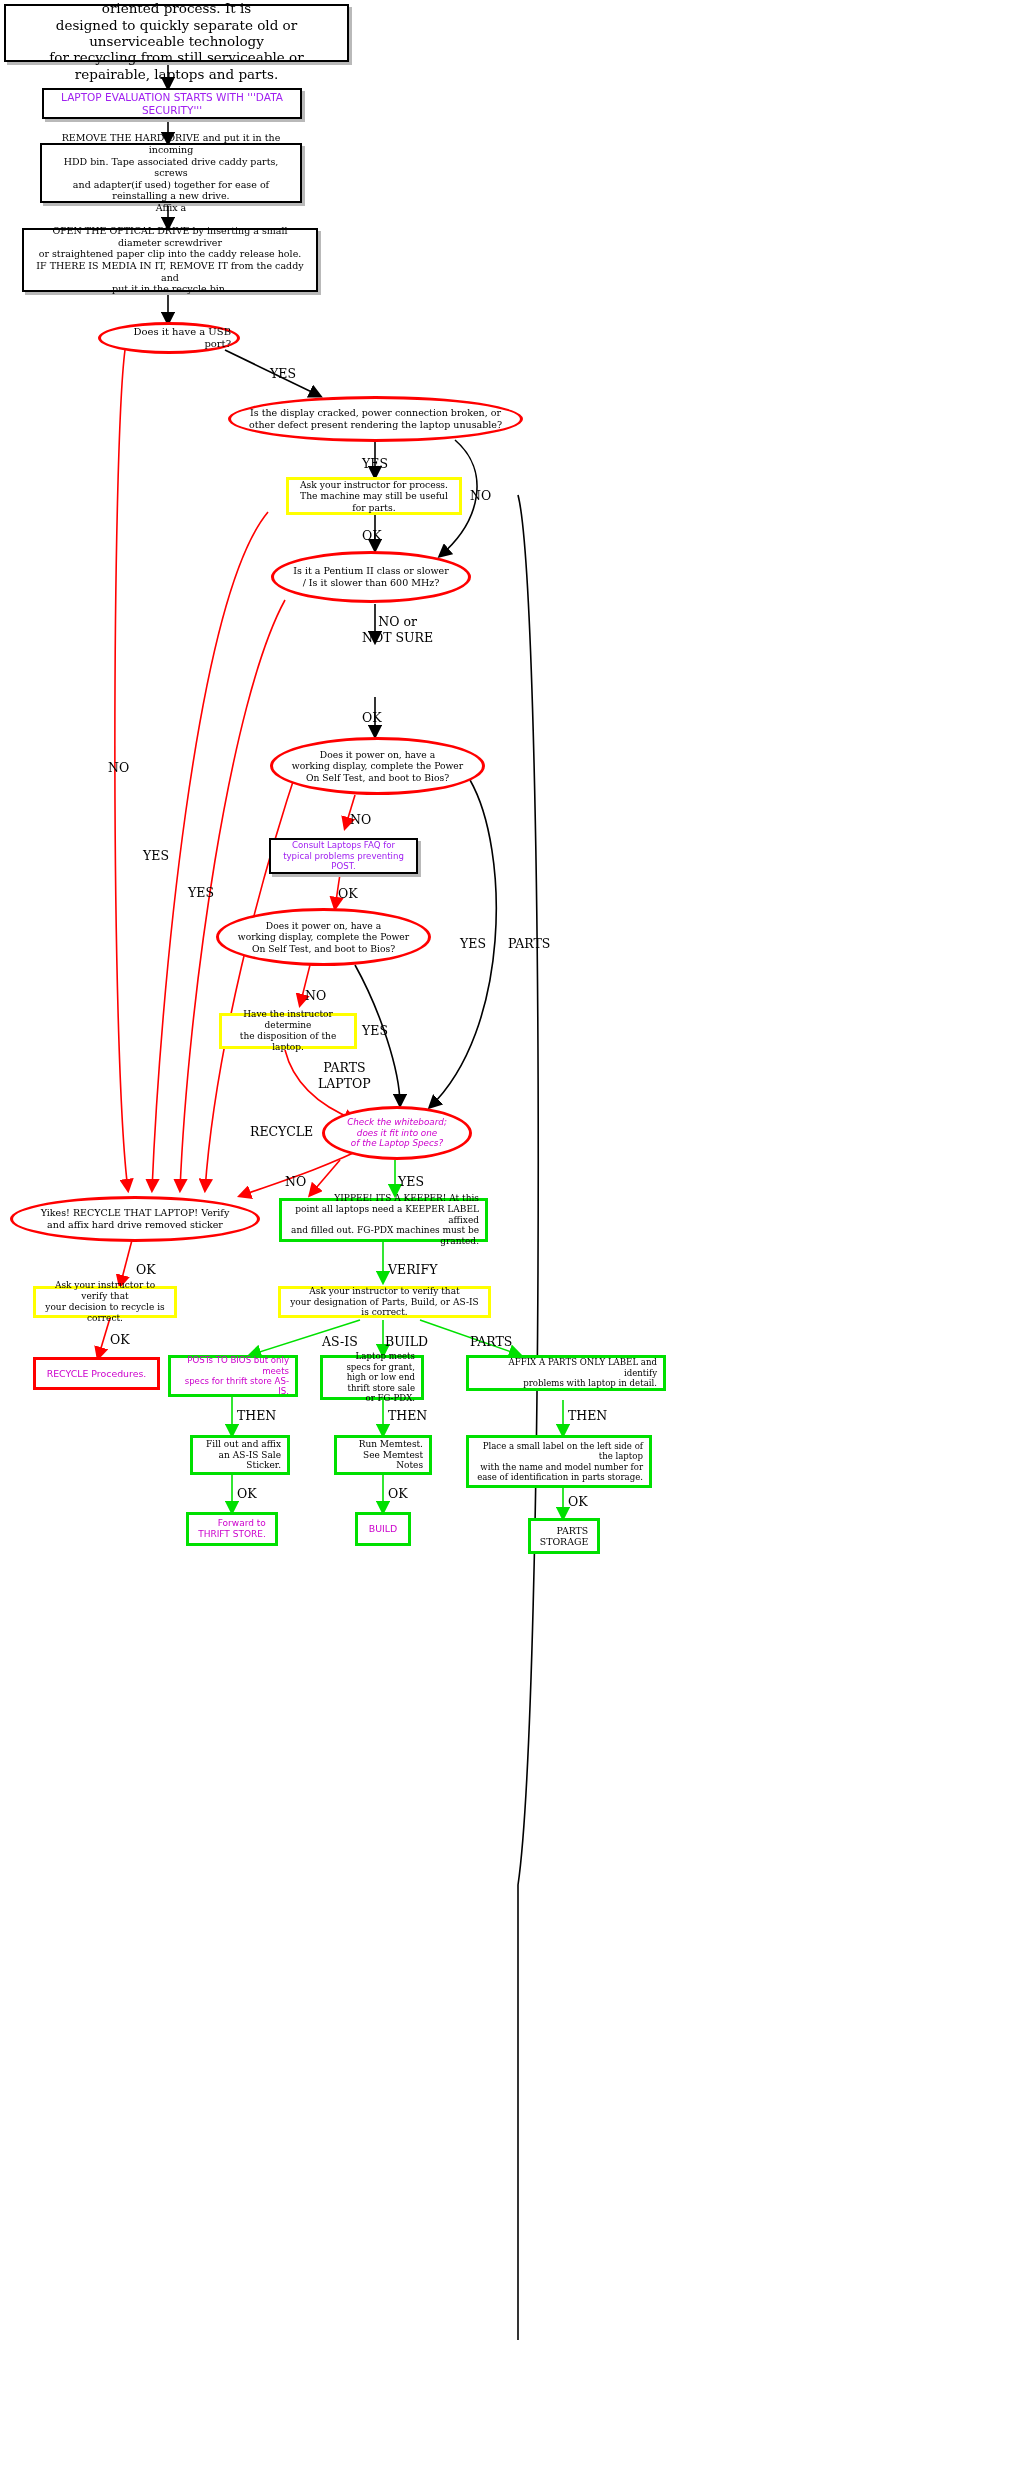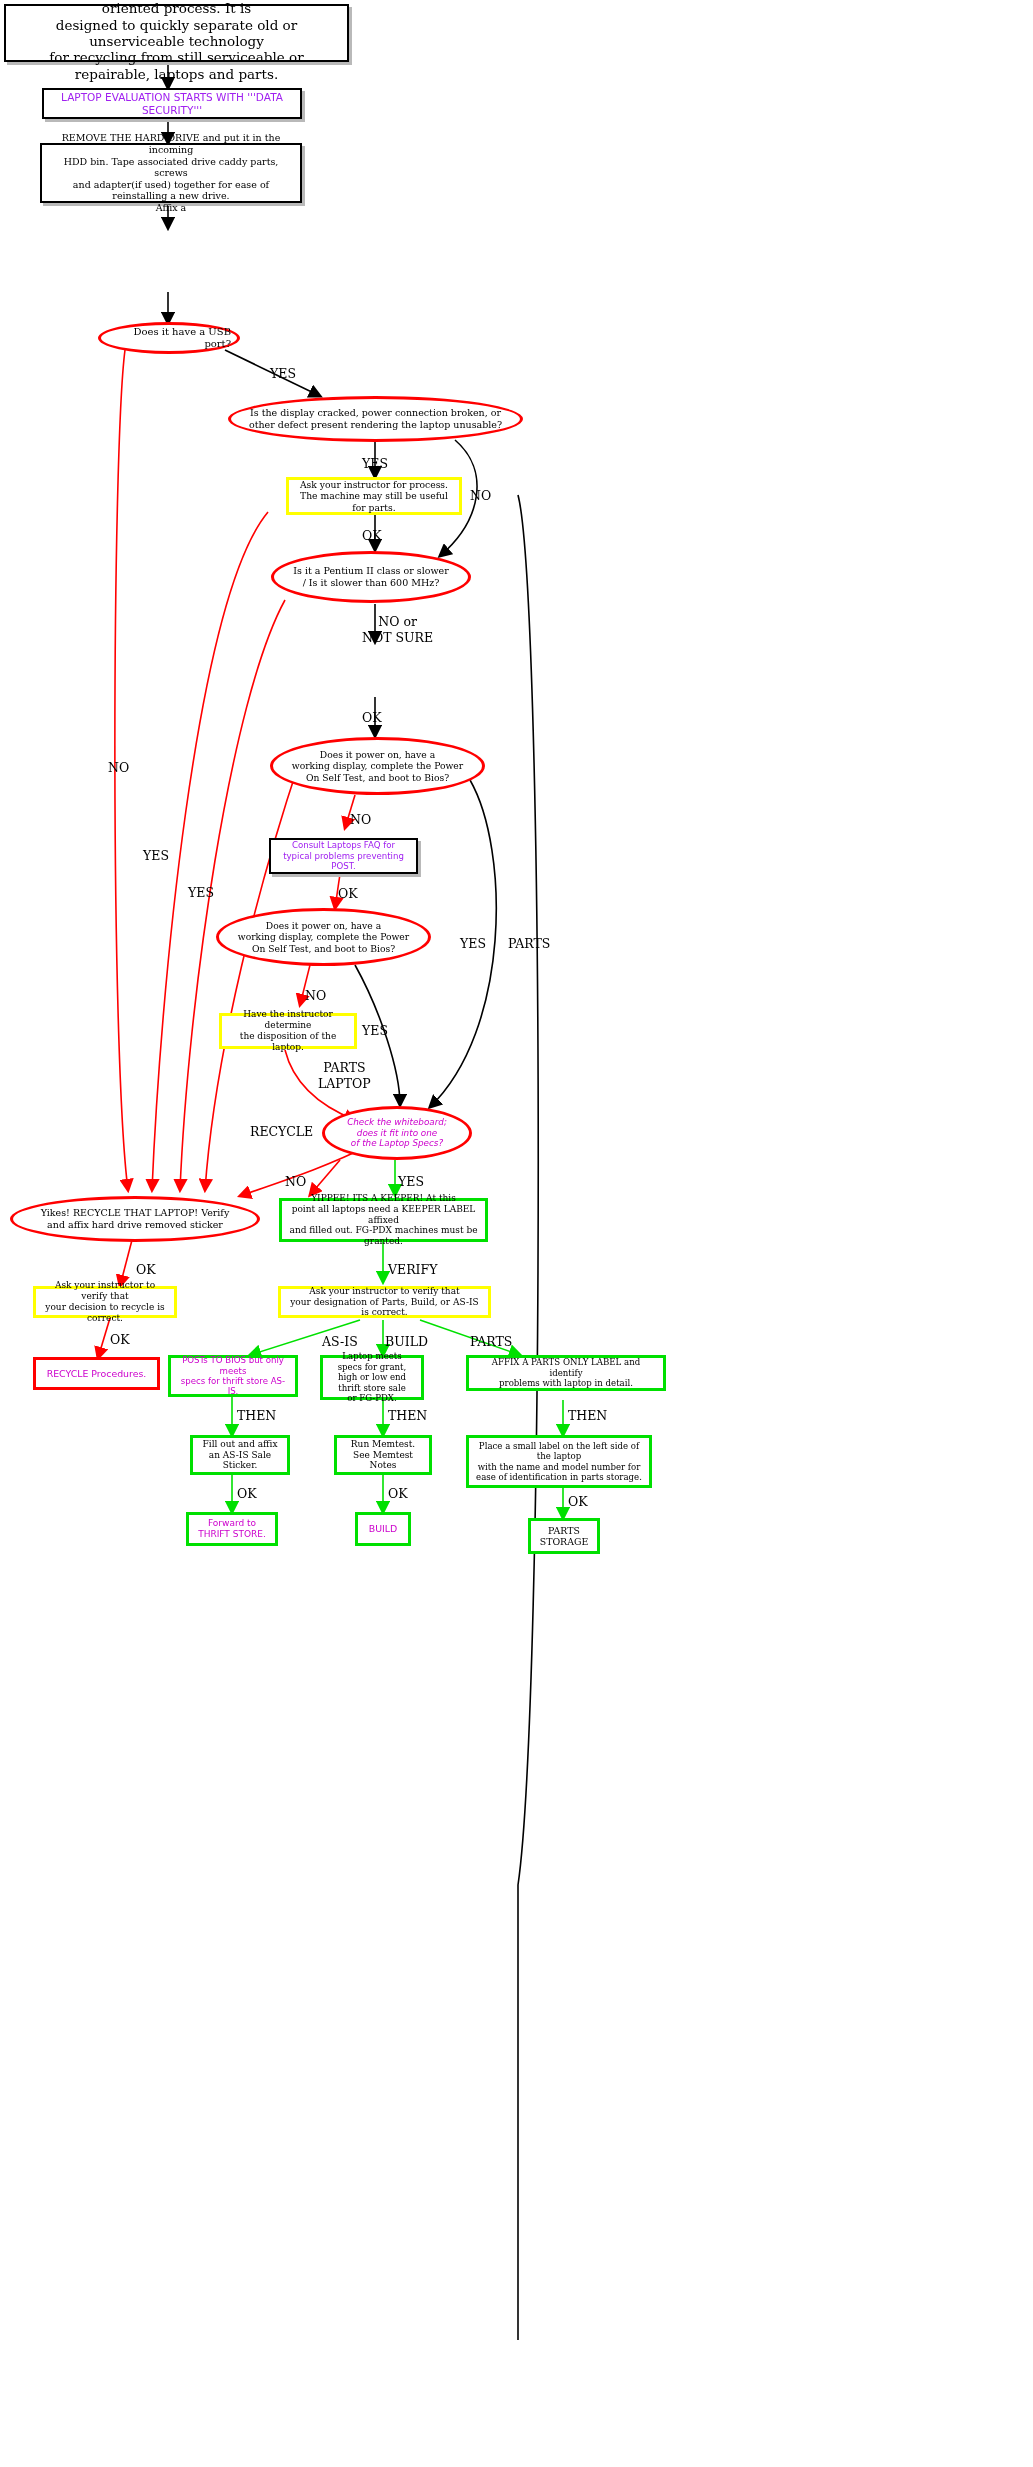--- a/index.html
+++ b/index.html
@@ -4,21 +4,21 @@
 <style>
   html,body{margin:0;padding:0;background:#ffffff;}
   #page{position:relative;width:1033px;height:2467px;background:#fff;overflow:hidden;
         font-family:"DejaVu Serif","Liberation Serif",serif;}
   svg#wires{position:absolute;left:0;top:0;width:1033px;height:2467px;pointer-events:none;}
   .node{position:absolute;box-sizing:border-box;display:flex;align-items:center;justify-content:center;
         text-align:center;line-height:1.22;}
   .rect{border:2px solid #000;background:#fff;}
   .rect.shadow{box-shadow:3px 3px 0 0 #b9b9b9;}
   .rect.yellow{border:3px solid #ffff00;}
-  .rect.green{border:3px solid #00e000;}
+  .rect.green{border:3px solid #00e000;text-align:right;}
   .rect.red{border:3px solid #ff0000;}
   .oval{border:3px solid #ff0000;border-radius:50%;background:#fff;}
   .t-black{color:#000;}
   .t-purple{color:#a020f0;font-family:"DejaVu Sans","Liberation Sans",sans-serif;}
   .t-magenta{color:#cc00cc;font-family:"DejaVu Sans","Liberation Sans",sans-serif;}
   .lbl{position:absolute;color:#000;font-size:12.5px;white-space:pre;line-height:1.25;
        font-family:"DejaVu Serif","Liberation Serif",serif;}
   .inner{padding:0 6px;white-space:pre-line;}
 </style>
 </head>
@@ -90,20 +90,26 @@
     <div class="inner t-purple" style="font-size:10.5px;">LAPTOP EVALUATION STARTS WITH '''DATA SECURITY'''</div>
   </div>
 
   <div class="node rect shadow" style="left:40px;top:143px;width:262px;height:60px;">
     <div class="inner t-black" style="font-size:9.5px;">REMOVE THE HARD DRIVE and put it in the incoming
 HDD bin. Tape associated drive caddy  parts, screws
 and adapter(if used) together for ease of reinstalling a new drive.
 Affix a</div>
   </div>
 
+  <div class="node rect shadow" style="left:22px;top:228px;width:296px;height:64px;">
+    <div class="inner t-black" style="font-size:9.5px;">OPEN THE OPTICAL DRIVE by inserting a small diameter screwdriver
+or straightened paper clip into the caddy release hole.
+IF THERE IS MEDIA IN IT, REMOVE IT from the caddy and
+put it in the recycle bin.</div>
+  </div>
 
   <div class="node oval" style="left:98px;top:322px;width:142px;height:32px;text-align:right;">
     <div class="inner t-black" style="font-size:10px;">Does it have a USB port?</div>
   </div>
 
   <div class="node oval" style="left:228px;top:396px;width:295px;height:46px;">
     <div class="inner t-black" style="font-size:9.5px;">Is the display cracked, power connection broken, or
 other defect present rendering the laptop unusable?</div>
   </div>
 

